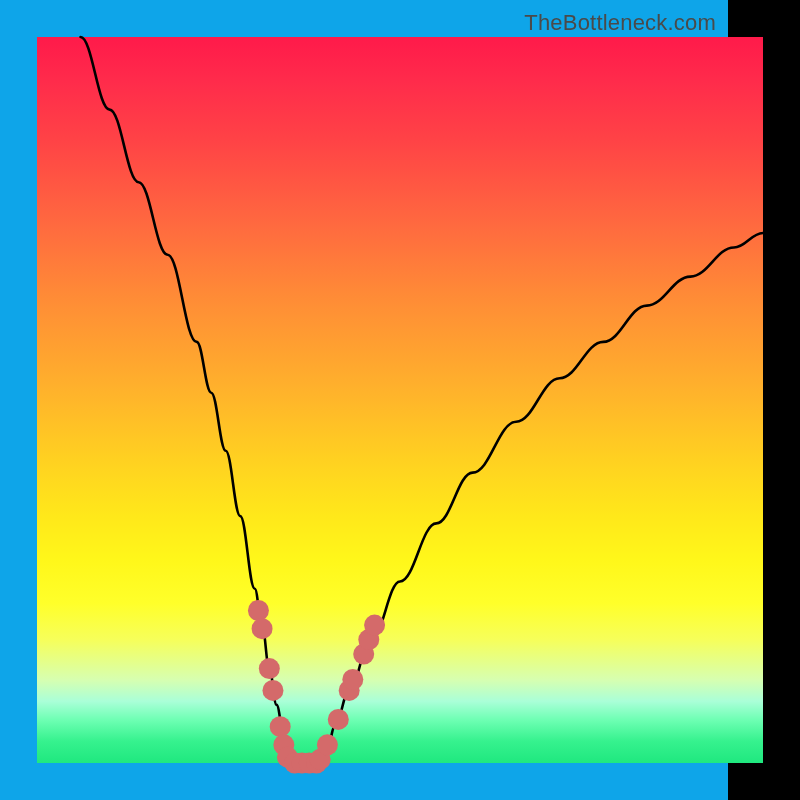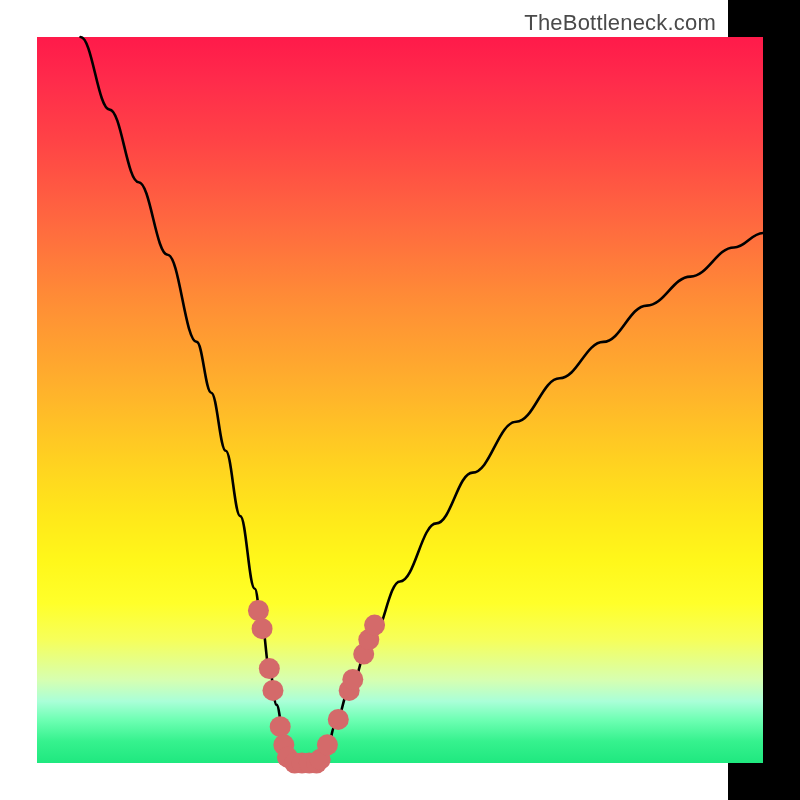--- a/index.html
+++ b/index.html
@@ -10,21 +10,21 @@
     overflow: hidden;
     background: #000;
     font-family: Arial, sans-serif;
   }
   .frame {
     position: absolute;
     top: 0;
     left: 0;
     width: 728px;
     height: 800px;
-    background: #ffffff;
+    background: #0ea5e9;
   }
   .plot-area {
     position: absolute;
     top: 37px;
     left: 37px;
     width: 726px;
     height: 726px;
     background: linear-gradient(
       to bottom,
       #ff1a4a 0%,

